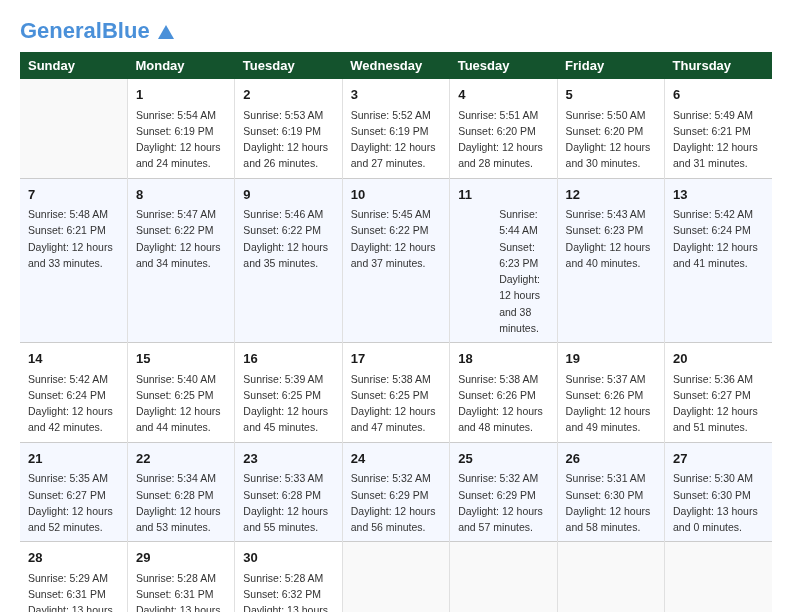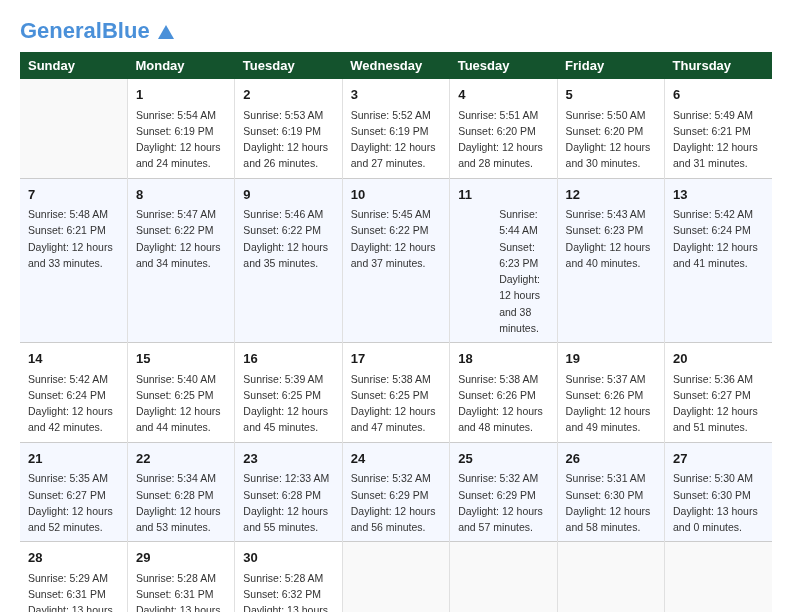--- a/index.html
+++ b/index.html
@@ -276,21 +276,21 @@
         </td>
         <td>
           <span class="day-num">22</span>
           <div class="day-info" style="white-space: pre-line;">Sunrise: 5:34 AM
 Sunset: 6:28 PM
 Daylight: 12 hours
 and 53 minutes.</div>
         </td>
         <td>
           <span class="day-num">23</span>
-          <div class="day-info" style="white-space: pre-line;">Sunrise: 12:33 AM
+          <div class="day-info" style="white-space: pre-line;">Sunrise: 5:33 AM
 Sunset: 6:28 PM
 Daylight: 12 hours
 and 55 minutes.</div>
         </td>
         <td>
           <span class="day-num">24</span>
           <div class="day-info" style="white-space: pre-line;">Sunrise: 5:32 AM
 Sunset: 6:29 PM
 Daylight: 12 hours
 and 56 minutes.</div>

